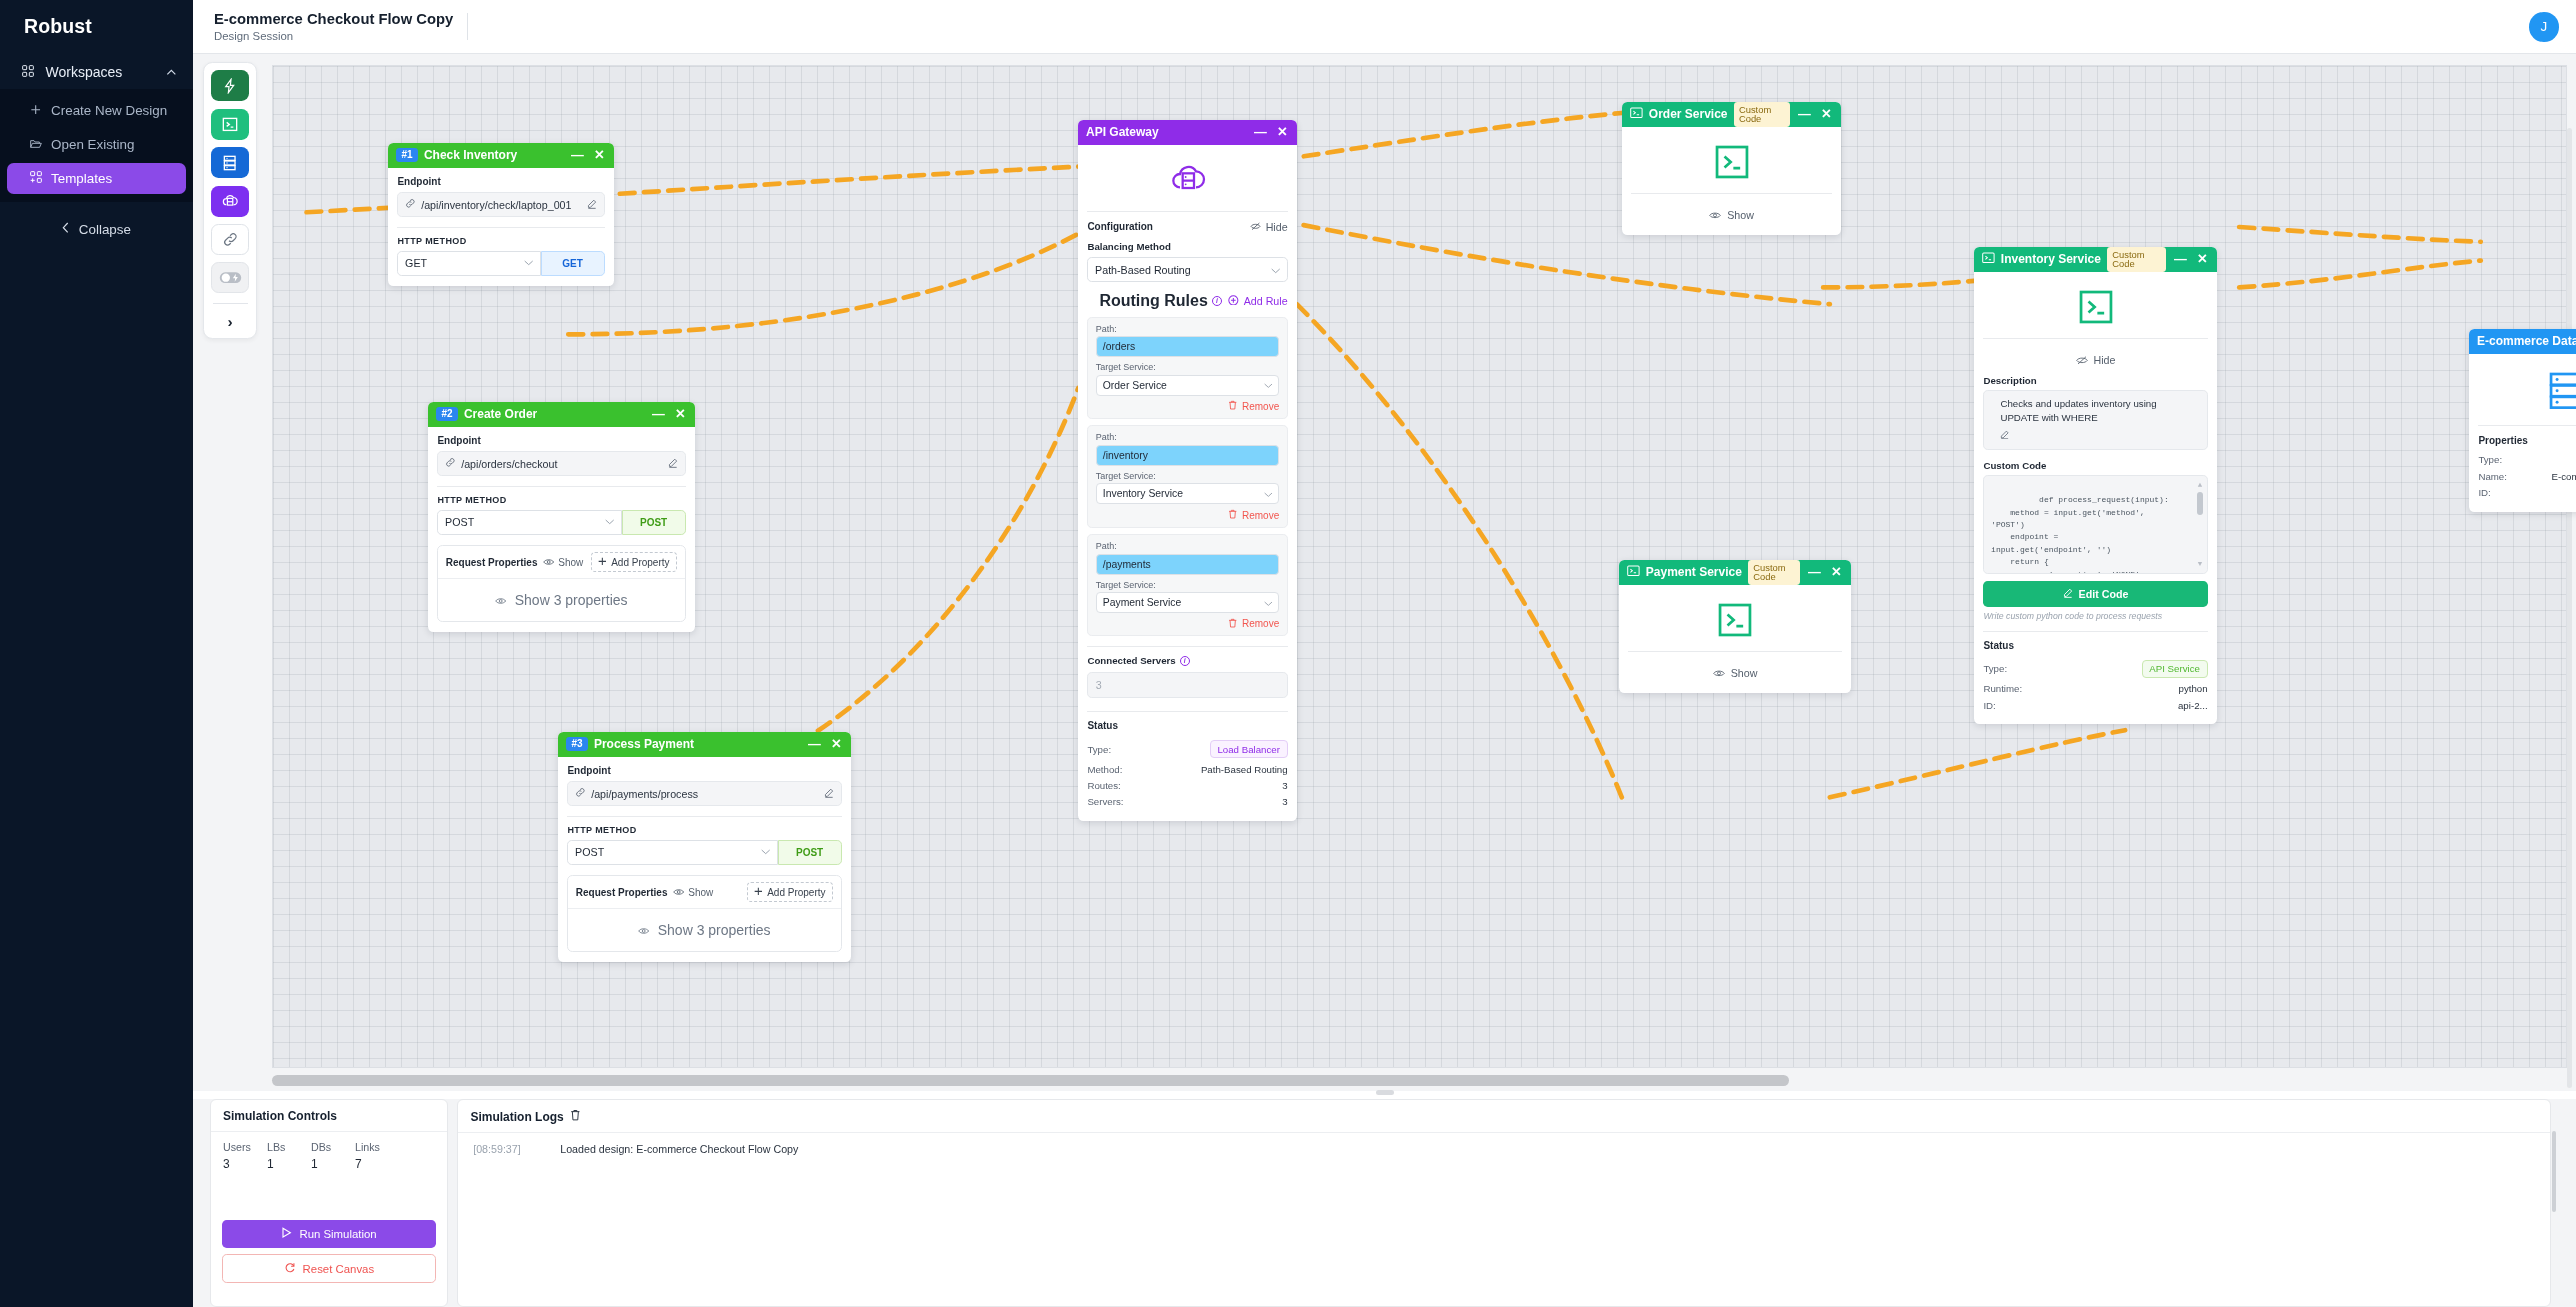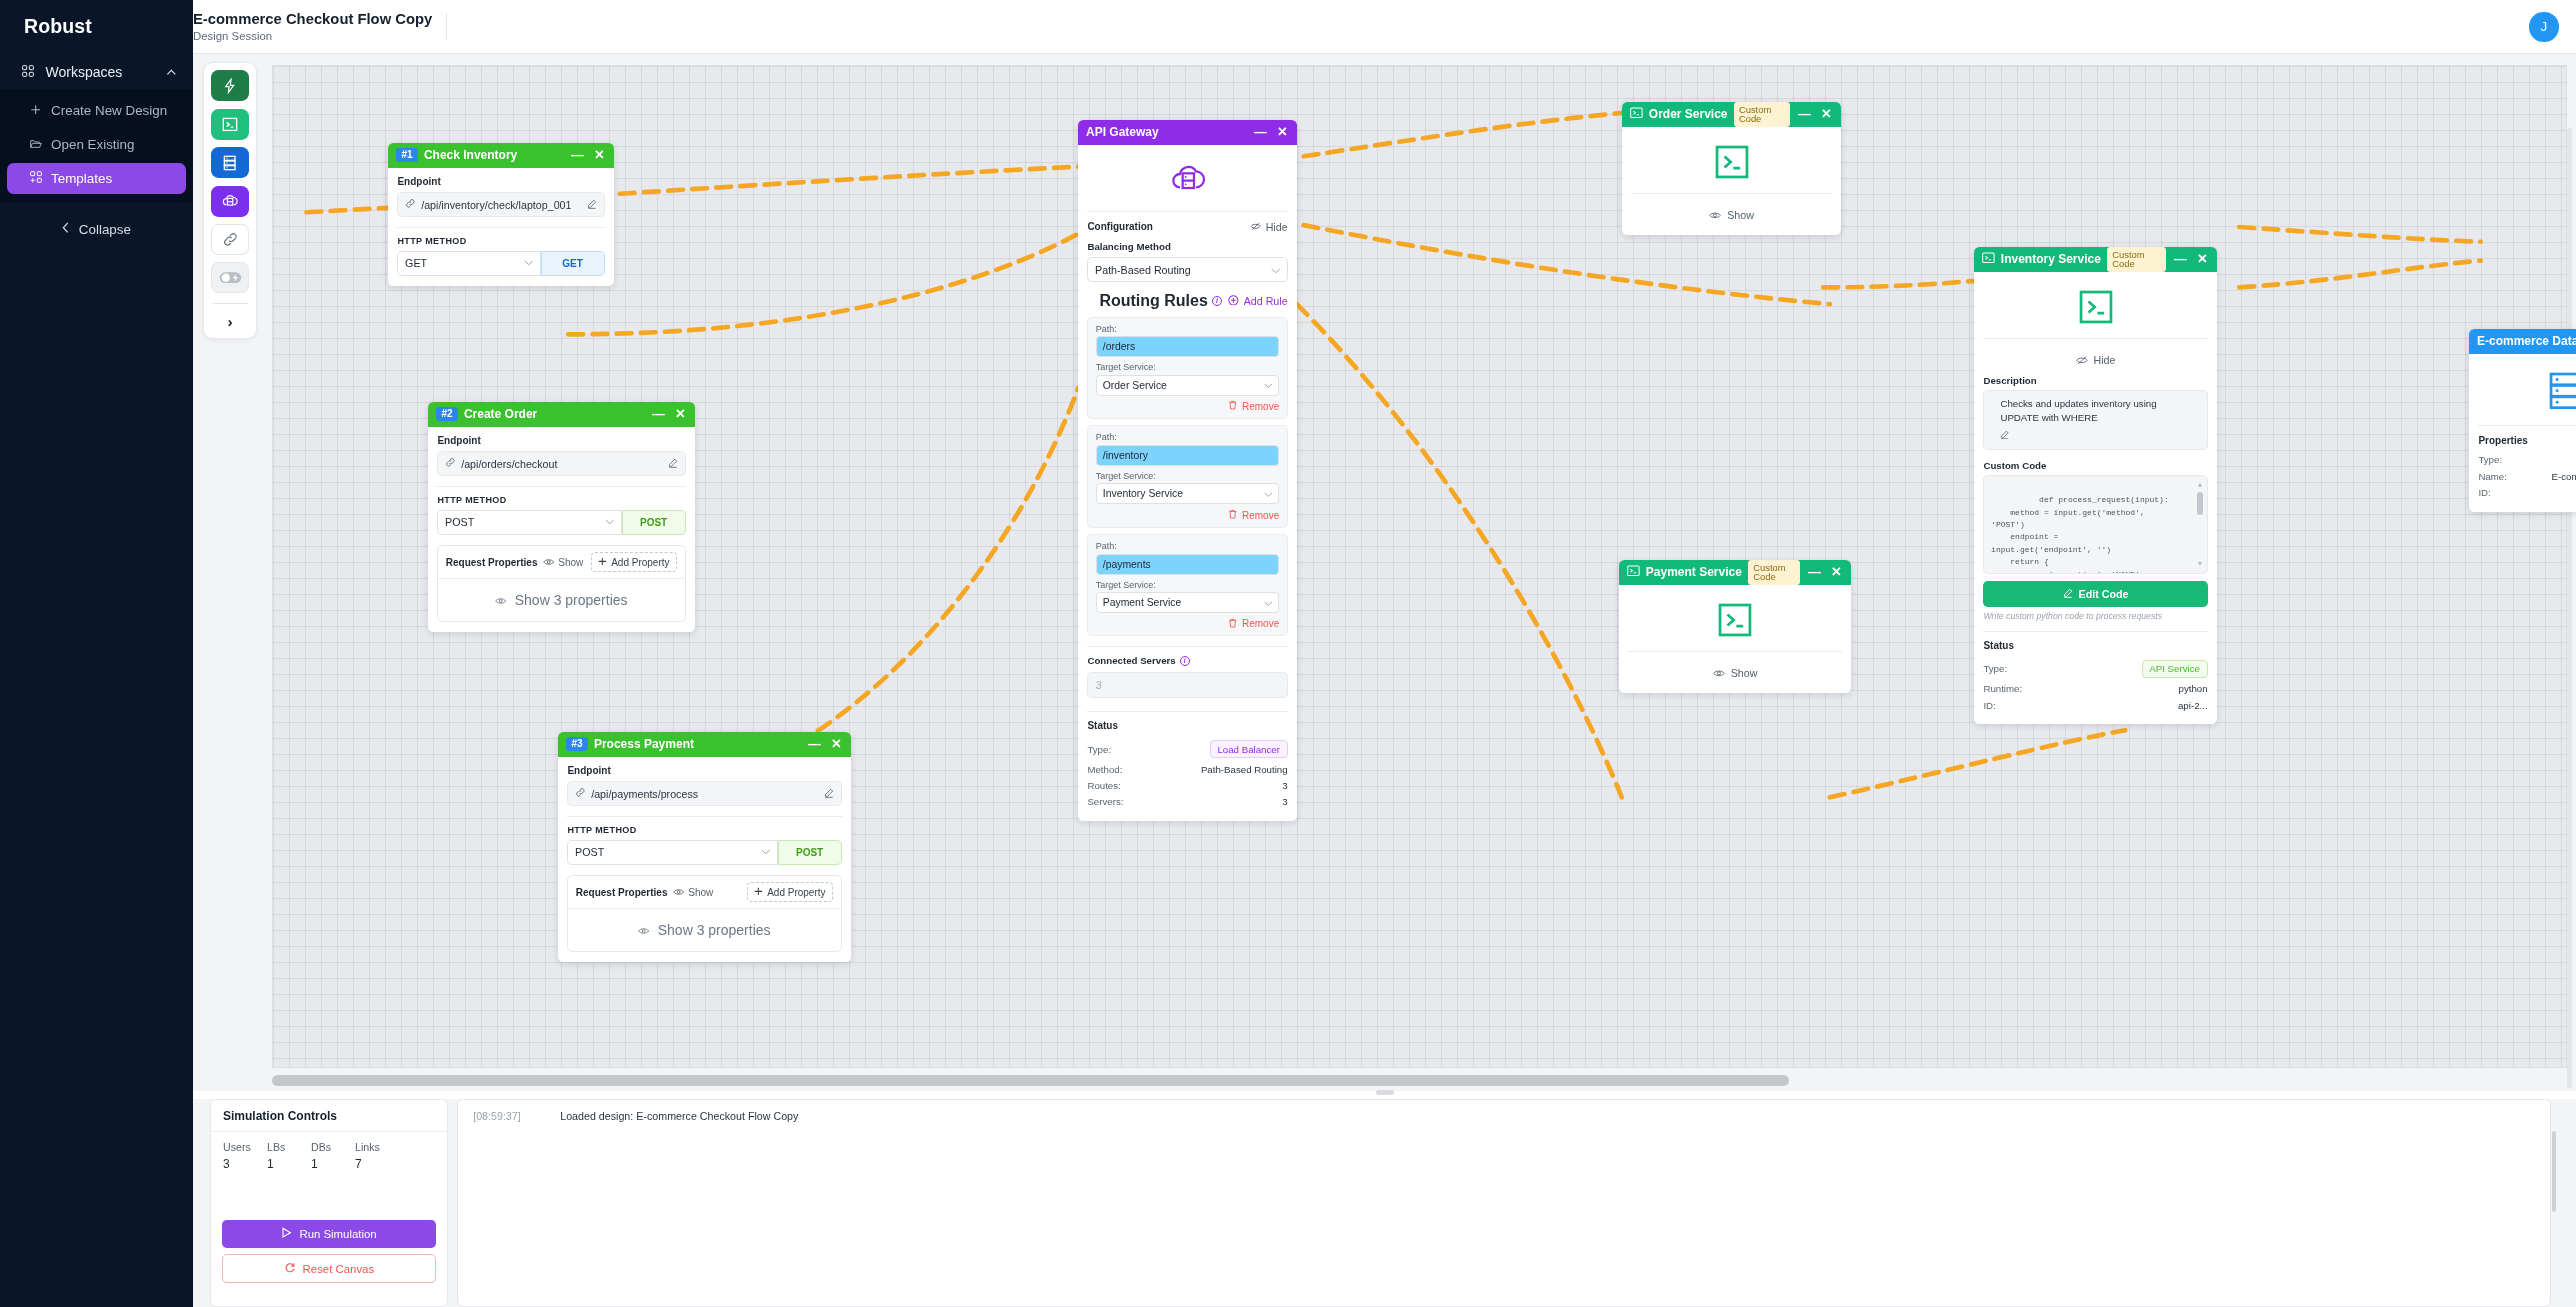--- a/index.html
+++ b/index.html
@@ -51,21 +51,21 @@
 
   
   #header {
     position: absolute; left: 193px; top: 0;
     width: 2383px; height: 54px;
     background: #ffffff;
     border-bottom: 0.7px solid #e3e6ea;
     display: flex; align-items: center;
     z-index: 40;
   }
-  #header-titles { padding-left: 0; display: flex; flex-direction: column; justify-content: center; }
+  #header-titles { padding-left: 21px; display: flex; flex-direction: column; justify-content: center; }
   #doc-title { font-size: 14.8px; font-weight: bold; color: #16202e; line-height: 1.2; }
   #doc-sub { font-size: 11.4px; color: #5f6b7a; margin-top: 1.3px; }
   #header-divider { width: 0.7px; height: 27px; background: #dfe3e8; margin-left: 13.4px; }
   #avatar {
     position: absolute; right: 17.5px; top: 12px;
     width: 29.5px; height: 29.5px; border-radius: 50%;
     background: #2196f3; color: #fff;
     display: flex; align-items: center; justify-content: center;
     font-size: 13.4px;
   }
@@ -1030,20 +1030,30 @@
               <path d="M14.5 6 A6 6 0 1 0 14.8 10.5"></path>
               <path d="M14.8 2 V6.3 H10.6"></path>
             </svg>
         </span>
         <span>Reset Canvas</span>
       </div>
     </div>
   </div>
 
   <div class="panel" id="sim-logs">
+    <div class="panel-head">
+      <span>Simulation Logs</span>
+      <span>
+        <svg width="10.7" height="12" viewBox="0 0 14 16" fill="none" stroke="#2b3440" stroke-width="1.3">
+            <path d="M1.5 3.5 H12.5"></path>
+            <path d="M5 3.5 V2 h4 v1.5"></path>
+            <path d="M3 3.5 L3.8 14.5 h6.4 L11 3.5"></path>
+          </svg>
+      </span>
+    </div>
     <div class="log-row">
       <span class="log-time">[08:59:37]</span>
       <span class="log-msg">Loaded design: E-commerce Checkout Flow Copy</span>
     </div>
     <div id="logs-scroll"></div>
   </div>
 
 </div>
 
 

